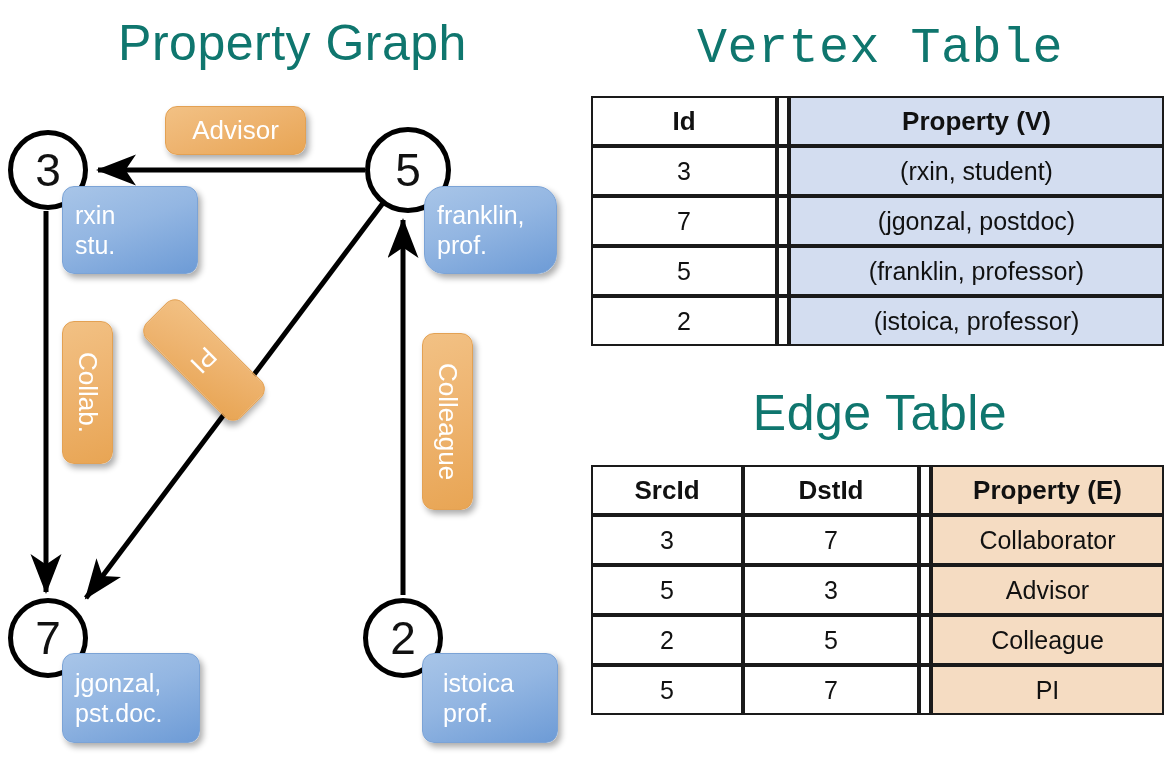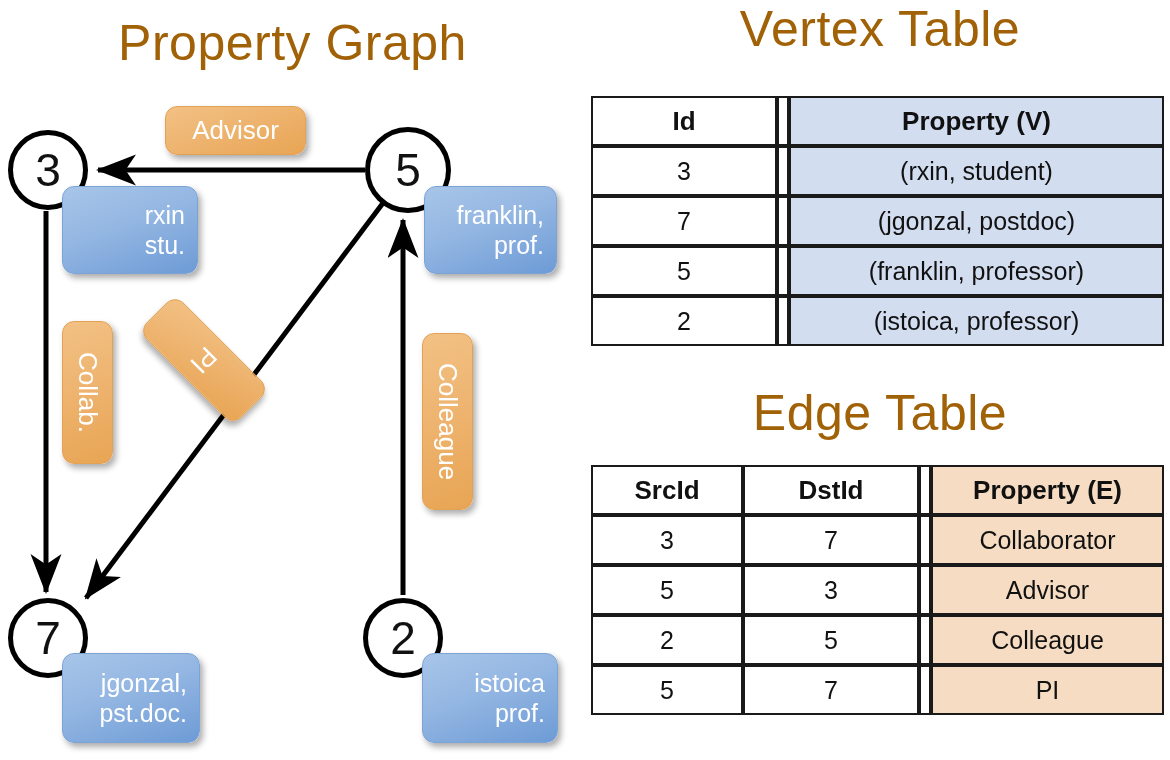--- a/index.html
+++ b/index.html
@@ -16,26 +16,26 @@
     color: #000;
   }
 
   
   .big-title {
     position: absolute;
     font-family: "Liberation Sans", sans-serif;
     font-weight: 300;
     font-size: 50px;
     letter-spacing: 0.5px;
-    color: #a16207;
+    color: #0f766e;
     white-space: nowrap;
     text-align: center;
   }
   #title-property-graph { left: 0px;   top: 14px;  width: 585px; }
-  #title-vertex-table   { left: 600px; top: 0;  width: 560px; }
+  #title-vertex-table   { left: 600px; top: 20px;  width: 560px; font-family: Liberation Mono, monospace; }
   #title-edge-table     { left: 600px; top: 384px; width: 560px; }
 
   
   #graph-panel {
     position: absolute;
     left: 0; top: 0;
     width: 585px; height: 760px;
   }
   #graph-svg { position: absolute; left: 0; top: 0; }
 
@@ -69,21 +69,20 @@
     font-family: "Liberation Sans", sans-serif;
     font-weight: 300;
     box-shadow: 3px 4px 6px rgba(0,0,0,0.33);
   }
   .blue-box {
     background: linear-gradient(160deg, #a8c5e8 0%, #93b6e2 45%, #6d9bd6 100%);
     border: 1px solid #7ba3d6;
     font-size: 25px;
     padding: 6px 12px;
     line-height: 1.22;
-    align-items: flex-end;
   }
   .orange-box {
     background: linear-gradient(160deg, #f2c184 0%, #eeb470 45%, #e8a554 100%);
     border: 1px solid #e3a153;
     font-size: 26px;
     align-items: center;
   }
   .orange-box .vtext {
     writing-mode: vertical-rl;
     text-orientation: mixed;
@@ -164,21 +163,21 @@
 
   <div class="node-circle" style="left:363px; top:598px; width:80px; height:80px;">
     <span>2</span>
   </div>
 
   <div class="prop-box blue-box" style="left:62px; top:186px; width:136px; height:88px;">
     <div>rxin</div>
     <div>stu.</div>
   </div>
 
-  <div class="prop-box blue-box" style="left:424px; top:186px; width:133px; height:88px;">
+  <div class="prop-box blue-box" style="left:424px; top:186px; width:133px; height:88px;border-radius:20px;">
     <div>franklin,</div>
     <div>prof.</div>
   </div>
 
   <div class="prop-box blue-box" style="left:62px; top:653px; width:138px; height:90px;">
     <div>jgonzal,</div>
     <div>pst.doc.</div>
   </div>
 
   <div class="prop-box blue-box" style="left:422px; top:653px; width:136px; height:90px;padding-left:20px;">

